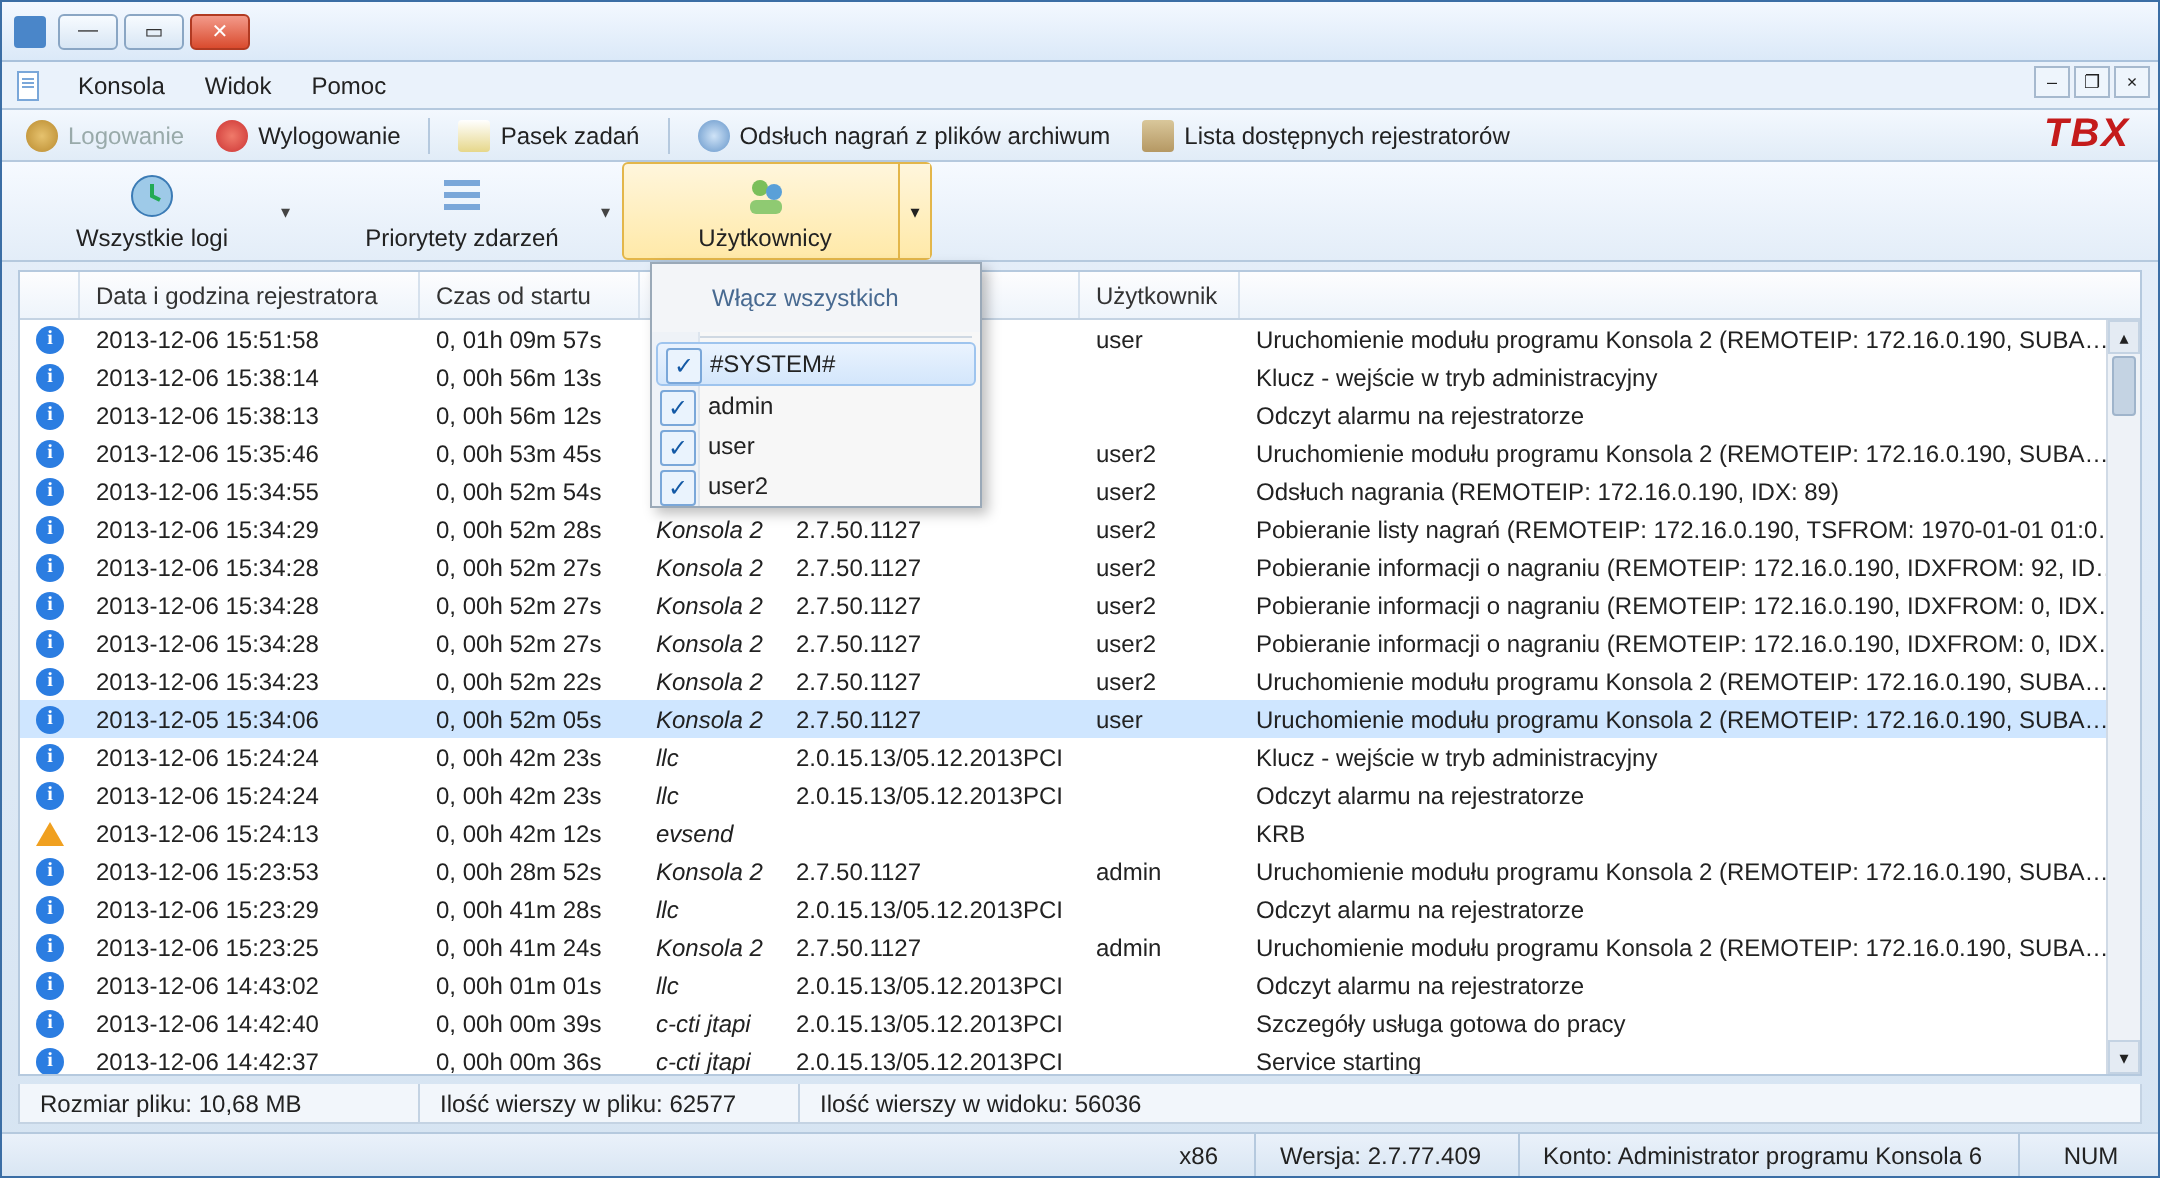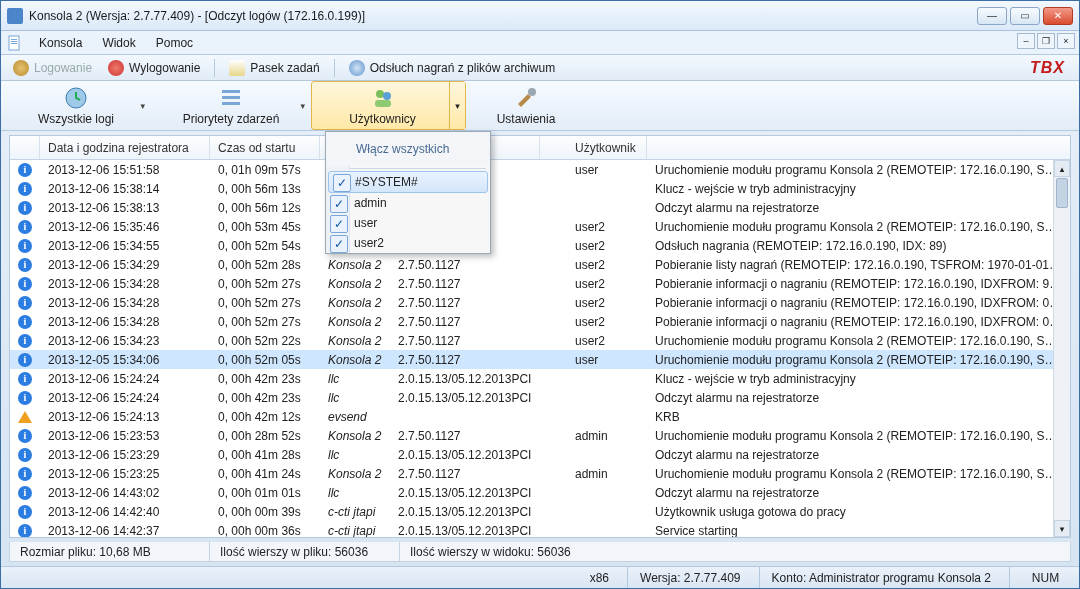--- a/index.html
+++ b/index.html
@@ -66,21 +66,21 @@
     border-bottom: 1px solid #b5c9de;
     display: flex;
     align-items: center;
     padding: 0 6px;
     gap: 4px;
   }
   .toolbar1 .sep { width: 1px; height: 18px; background: #b5c9de; margin: 0 4px; }
   .tbtn { display: flex; align-items: center; gap: 5px; padding: 2px 6px; cursor: pointer; border-radius: 3px; }
   .tbtn .ico { width: 16px; height: 16px; border-radius: 50%; }
   .tbtn.disabled { color: #9aa; }
-  .brand { margin-left: auto; font-weight: bold; color: #c41b1b; font-style: italic; font-size: 16px; padding-right: 8px; letter-spacing: 1px; }
+  .brand { margin-left: auto; font-weight: bold; color: #c41b1b; font-style: italic; font-size: 20px; padding-right: 8px; letter-spacing: 1px; }
 
   .toolbar2 {
     height: 50px;
     background: linear-gradient(#f6faff, #e3edf8);
     border-bottom: 1px solid #b5c9de;
     display: flex;
     align-items: stretch;
   }
   .bigbtn {
     display: flex; flex-direction: column; align-items: center; justify-content: center;
@@ -119,21 +119,21 @@
     border-bottom: 1px solid #c4d3e3;
     height: 24px;
     align-items: flex-start;
   }
   .gh { padding: 0 8px; border-right: 1px solid #d6e1ed; font-size: 12px; color: #333; height: 100%; display:flex; align-items:center; overflow:hidden; white-space:nowrap; }
   .col-icon { width: 30px; }
   .col-date { width: 170px; }
   .col-czas { width: 110px; }
   .col-src  { width: 70px; font-style: italic; }
   .col-ver  { width: 150px; }
-  .col-user { width: 80px; margin-left: 27px; }
+  .col-user { width: 80px; }
   .col-info { flex: 1; }
   .col-scroll { width: 18px; border-right:none; }
 
   .grid-body { flex: 1; overflow: hidden; position: relative; }
   .row { display: flex; height: 19px; align-items: center; font-size: 12px; }
   .row:nth-child(odd) { background: #fff; }
   .row.selected { background: #cfe6ff; }
   .cell { padding: 0 8px; overflow: hidden; white-space: nowrap; text-overflow: ellipsis; }
   .cell.col-icon { display:flex; align-items:center; justify-content:center; padding:0; }
   .info-icon { width: 14px; height: 14px; border-radius: 50%; background: #2b7de1; display:inline-flex; align-items:center; justify-content:center; color:#fff; font-weight:bold; font-size:10px; font-family: Georgia, serif; }
@@ -211,21 +211,20 @@
     background:#eef2f7; border-right:1px solid #dde5ee;
   }
 </style>
 </head>
 <body>
 
 <div class="window">
 
   <div class="titlebar">
     <span class="app-icon"></span>
-    <span class="title-text">Konsola 2 (Wersja:  2.7.77.409) - [Odczyt logów (172.16.0.199)]</span>
     <div class="win-controls">
       <div class="win-btn">—</div>
       <div class="win-btn">▭</div>
       <div class="win-btn close">✕</div>
     </div>
   </div>
 
   <div class="menubar">
     <span class="doc-icon">
       <svg width="16" height="16">
@@ -257,20 +256,24 @@
     <span class="sep"></span>
     <div class="tbtn">
       <span class="ico" style="background:linear-gradient(#fff,#e6d78a);border-radius:2px"></span>
       <span>Pasek zadań</span>
     </div>
     <span class="sep"></span>
     <div class="tbtn">
       <span class="ico" style="background:radial-gradient(#cfe3f7,#6394c9)"></span>
       <span>Odsłuch nagrań z plików archiwum</span>
     </div>
+    <div class="tbtn">
+      <span class="ico" style="background:linear-gradient(#d9c79b,#b59863);border-radius:2px"></span>
+      <span>Lista dostępnych rejestratorów</span>
+    </div>
     <span class="brand">TBX</span>
   </div>
 
   <div class="toolbar2">
     <div class="bigbtn" style="width:150px">
       <span class="bicon"><svg width="24" height="24">
             <circle cx="12" cy="12" r="10" fill="#9ecae8" stroke="#3b7bb5"></circle>
             <path d="M12 6v6l4 2" stroke="#2a5" fill="none" stroke-width="2"></path>
           </svg></span>
       <span class="blabel">Wszystkie logi</span>
@@ -286,27 +289,20 @@
       <span class="arrow">▾</span>
     </div>
     <div class="bigbtn active" style="width:155px">
       <span class="bicon"><svg width="24" height="24">
             <circle cx="9" cy="8" r="4" fill="#7bbf5a"></circle>
             <circle cx="16" cy="10" r="4" fill="#5aa0d8"></circle>
             <rect x="4" y="14" width="16" height="7" rx="3" fill="#8fca72"></rect>
           </svg></span>
       <span class="blabel">Użytkownicy</span>
       <span class="split">▾</span>
-    </div>
-    <div class="bigbtn" style="width:120px">
-      <span class="bicon"><svg width="24" height="24">
-            <path d="M4 18 L14 8 L17 11 L7 21 Z" fill="#b88a4a"></path>
-            <circle cx="18" cy="6" r="4" fill="#9aa6b0"></circle>
-          </svg></span>
-      <span class="blabel">Ustawienia</span>
     </div>
   </div>
 
   <div class="grid-container">
     <div class="grid-headers">
       <div class="gh col-icon"></div>
       <div class="gh col-date">Data i godzina rejestratora</div>
       <div class="gh col-czas">Czas od startu</div>
       <div class="gh col-src">Źr</div>
       <div class="gh col-ver"></div>
@@ -515,21 +511,21 @@
         </div>
         <div class="row">
           <div class="cell col-icon">
             <span class="info-icon">i</span>
           </div>
           <div class="cell col-date">2013-12-06 14:42:40</div>
           <div class="cell col-czas">0, 00h 00m 39s</div>
           <div class="cell col-src">c-cti jtapi</div>
           <div class="cell col-ver">2.0.15.13/05.12.2013PCI</div>
           <div class="cell col-user"></div>
-          <div class="cell col-info">Użytkownik usługa gotowa do pracy</div>
+          <div class="cell col-info">Szczegóły usługa gotowa do pracy</div>
         </div>
         <div class="row">
           <div class="cell col-icon">
             <span class="info-icon">i</span>
           </div>
           <div class="cell col-date">2013-12-06 14:42:37</div>
           <div class="cell col-czas">0, 00h 00m 36s</div>
           <div class="cell col-src">c-cti jtapi</div>
           <div class="cell col-ver">2.0.15.13/05.12.2013PCI</div>
           <div class="cell col-user"></div>
@@ -538,28 +534,28 @@
         <div class="vscroll">
         <div class="arrow up">▴</div>
         <div class="thumb"></div>
         <div class="arrow down">▾</div>
       </div>
     </div>
   </div>
 
   <div class="status1">
     <div class="seg" style="width:200px">Rozmiar pliku: 10,68 MB</div>
-    <div class="seg" style="width:190px">Ilość wierszy w pliku: 56036</div>
+    <div class="seg" style="width:190px">Ilość wierszy w pliku: 62577</div>
     <div class="seg" style="flex:1;border-right:none">Ilość wierszy w widoku: 56036</div>
   </div>
 
   <div class="statusbar">
     <span class="sseg" style="border-left:none">x86</span>
     <span class="sseg">Wersja: 2.7.77.409</span>
-    <span class="sseg">Konto: Administrator programu Konsola 2</span>
+    <span class="sseg">Konto: Administrator programu Konsola 6</span>
     <span class="sseg" style="width:60px;justify-content:center">NUM</span>
   </div>
 
   <div class="dropdown">
     <div class="dd-left"></div>
     <div class="dd-header" style="position:relative;padding-left:30px">Włącz wszystkich</div>
     <div class="dd-sep"></div>
     <div id="dd-items">
         <div class="dd-item highlight">
           <span class="chk">✓</span>

